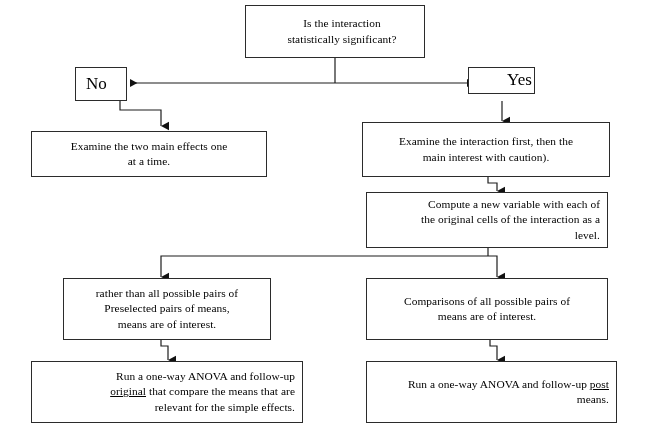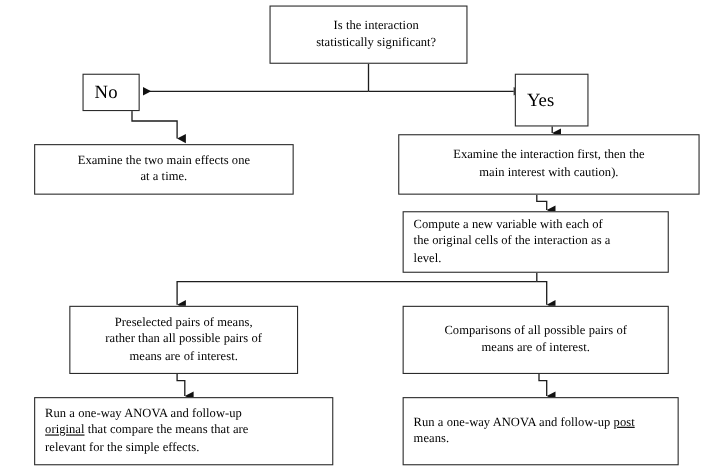--- a/index.html
+++ b/index.html
@@ -38,21 +38,21 @@
     font-size: 11.4px;
     line-height: 1.34;
     letter-spacing: 0.05px;
     z-index: 2;
   }
   .node .txt {
     display: block;
     padding: 0 6px;
   }
   .align-center .txt { text-align: center; }
-  .align-left  .txt { text-align: left; padding-left: 9px; padding-right: 7px; }
+  .align-left  .txt { text-align: right; padding-left: 9px; padding-right: 7px; }
   .node.small { font-size: 17px; }
   .node.small .txt { text-align: left; padding-left: 10px; }
   u { text-decoration: underline; text-underline-offset: 1px; }
 </style>
 </head>
 <body>
 
 <div id="chart-canvas">
 
   <svg id="connectors" viewBox="0 0 649 432" width="649" height="432" xmlns="http://www.w3.org/2000/svg">
@@ -96,43 +96,43 @@
 
   <div class="node align-center" style="left:245px; top:5px; width:180px; height:53px;padding-left:14px;">
     <span class="txt">Is the interaction</span>
     <span class="txt">statistically significant?</span>
   </div>
 
   <div class="node small" style="left:75px; top:67px; width:52px; height:34px;">
     <span class="txt">No</span>
   </div>
 
-  <div class="node small" style="left:468px; top:67px; width:67px; height:48px;">
+  <div class="node small" style="left:468px; top:67px; width:67px; height:27px;padding-left:28px;">
     <span class="txt">Yes</span>
   </div>
 
   <div class="node align-center" style="left:31px; top:131px; width:236px; height:46px;">
     <span class="txt">Examine the two main effects one</span>
     <span class="txt">at a time.</span>
   </div>
 
-  <div class="node align-center" style="left:362px; top:122px; width:274px; height:55px;">
+  <div class="node align-center" style="left:362px; top:122px; width:248px; height:55px;">
     <span class="txt">Examine the interaction first, then the</span>
     <span class="txt">main interest with caution).</span>
   </div>
 
   <div class="node align-left" style="left:366px; top:192px; width:242px; height:56px;">
     <span class="txt">Compute a new variable with each of</span>
     <span class="txt">the original cells of the interaction as a</span>
     <span class="txt">level.</span>
   </div>
 
   <div class="node align-center" style="left:63px; top:278px; width:208px; height:62px;">
+    <span class="txt">rather than all possible pairs of</span>
     <span class="txt">Preselected pairs of means,</span>
-    <span class="txt">rather than all possible pairs of</span>
     <span class="txt">means are of interest.</span>
   </div>
 
   <div class="node align-center" style="left:366px; top:278px; width:242px; height:62px;">
     <span class="txt">Comparisons of all possible pairs of</span>
     <span class="txt">means are of interest.</span>
   </div>
 
   <div class="node align-left" style="left:31px; top:361px; width:272px; height:62px;">
     <span class="txt">Run a one-way ANOVA and follow-up</span>

